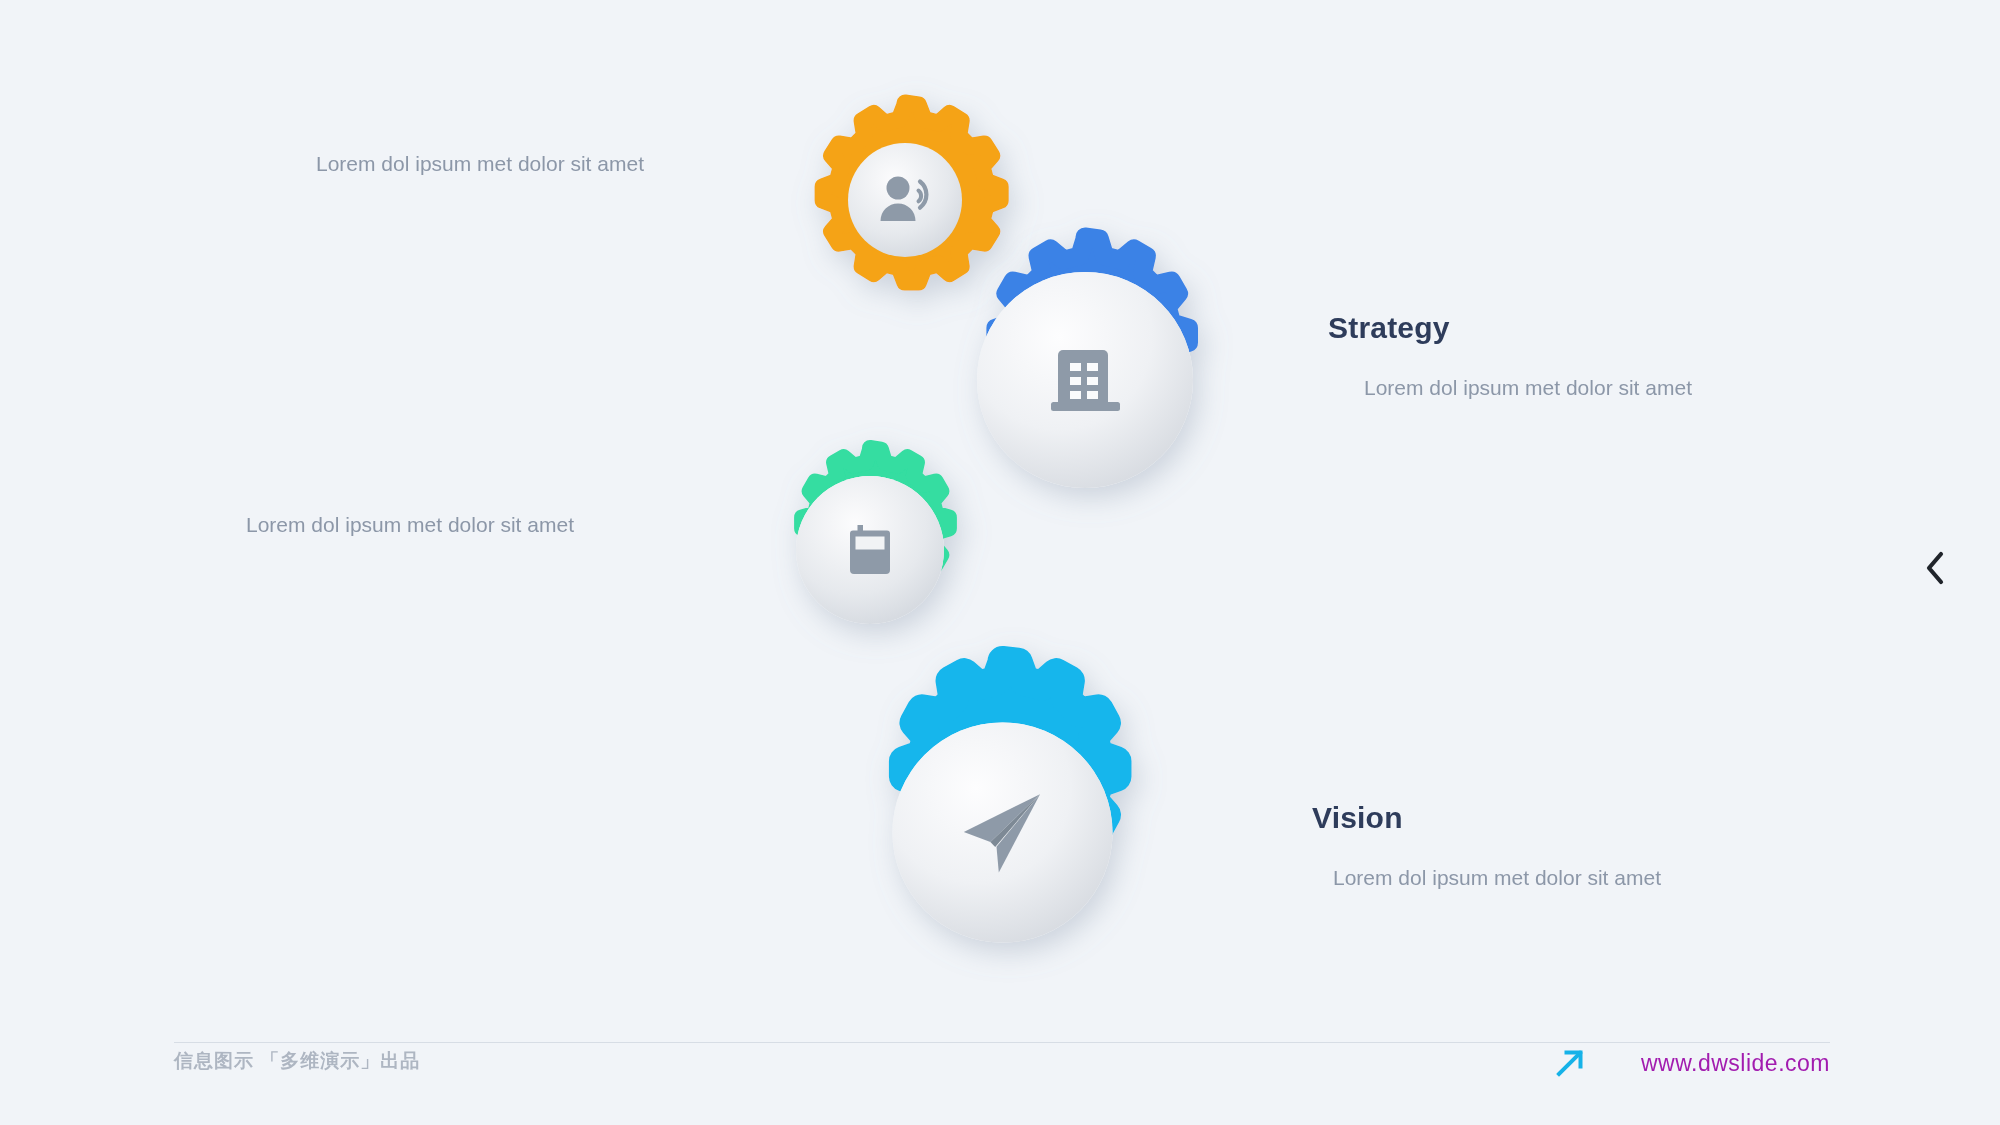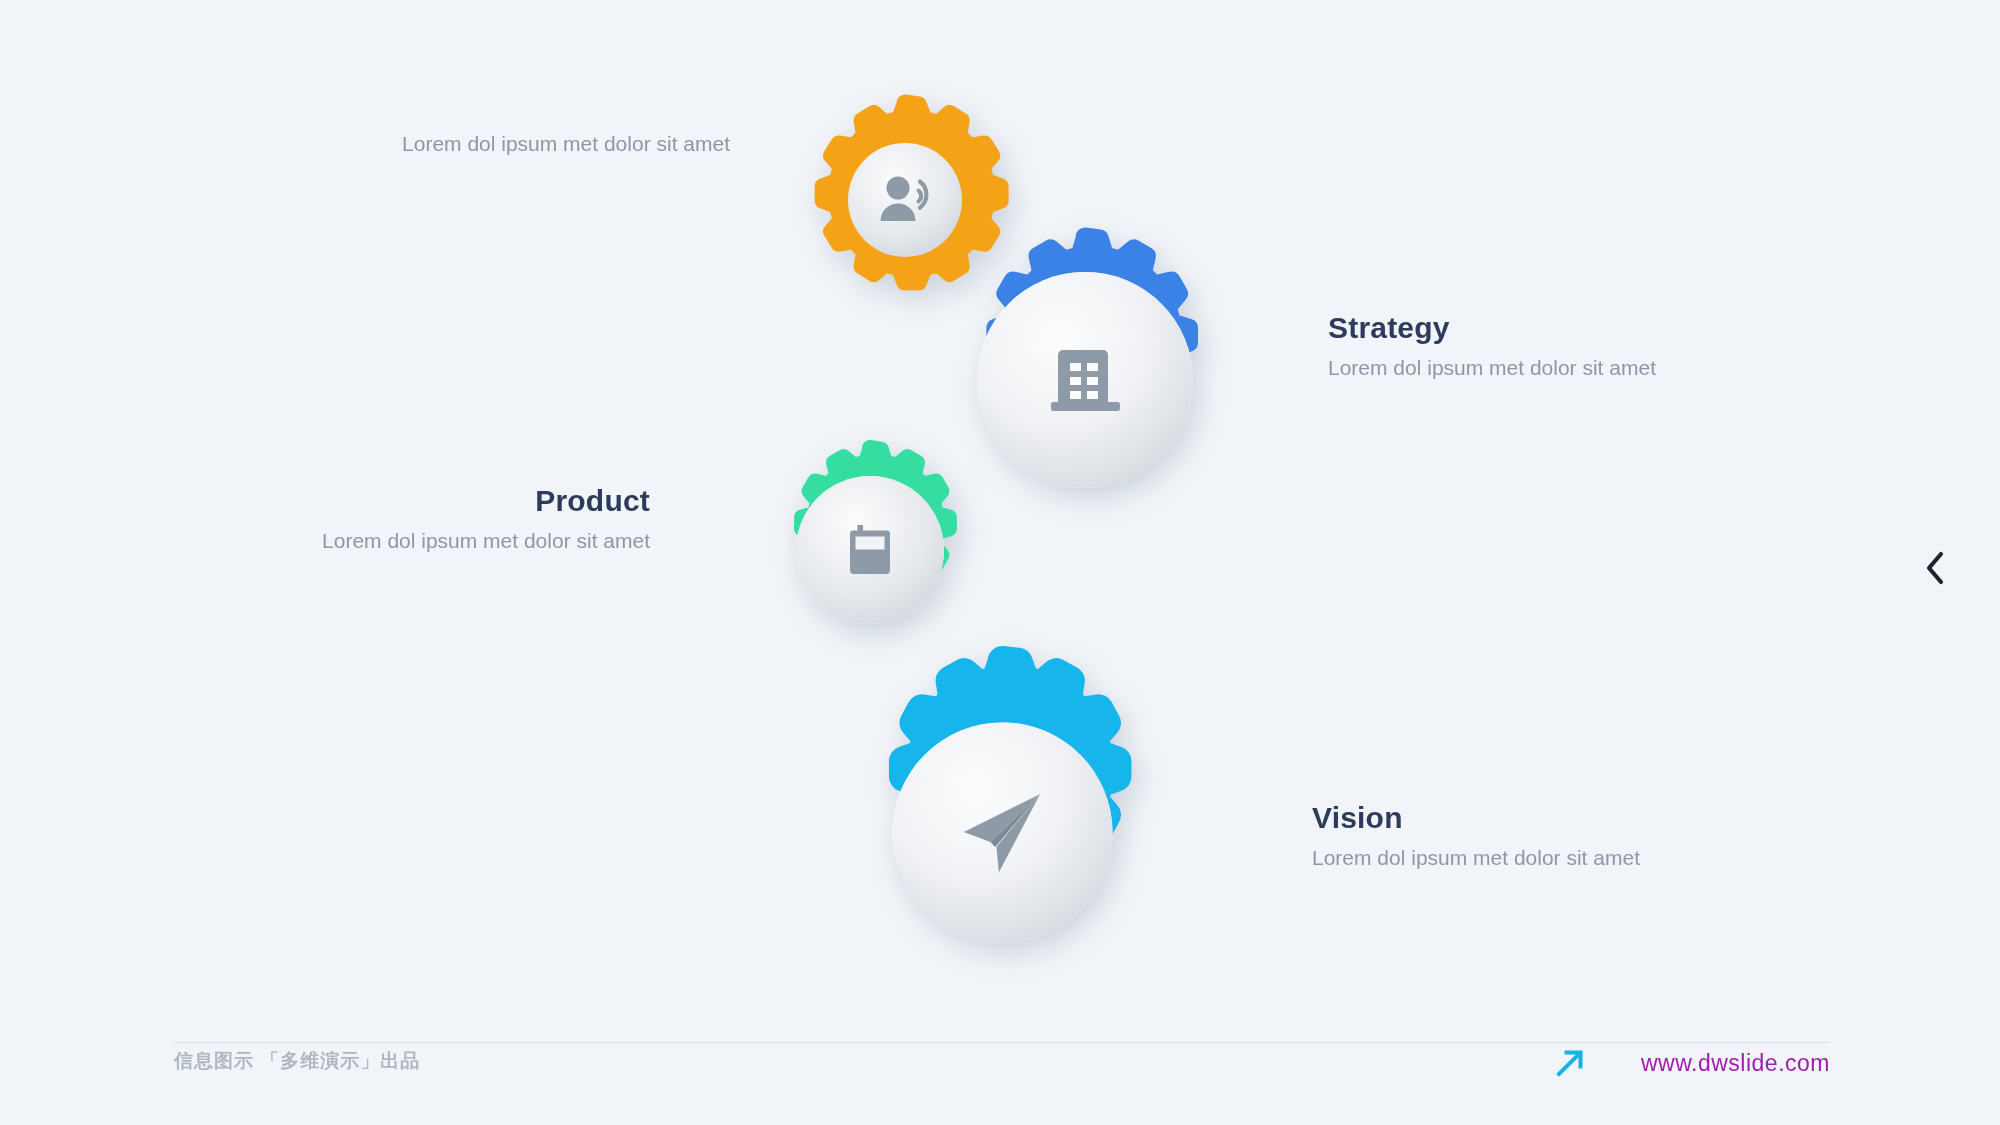--- a/index.html
+++ b/index.html
@@ -20,25 +20,26 @@
   
   .txt { position:absolute; }
   .txt h2 {
     font-size:30px;
     font-weight:bold;
     color:#2E3C5B;
     letter-spacing:.2px;
     line-height:1.2;
   }
   .txt p {
-    margin-top:4px;
+    margin-top:24px;
     font-size:21px;
     line-height:1.72;
     color:#8C97A8;
     font-weight:400;
+    text-align:center;
   }
   .txt.right-align { text-align:right; }
   .txt.left-align  { text-align:left; }
 
   #txt-promotion { left:230px; top:122px;  width:500px; }
   #txt-strategy  { left:1328px; top:310px; width:400px; }
   #txt-product   { left:170px;  top:483px; width:480px; }
   #txt-vision    { left:1312px; top:800px; width:370px; }
 
   
@@ -180,21 +181,20 @@
   <div class="txt right-align" id="txt-promotion">
     <p>Lorem dol ipsum met dolor sit amet</p>
   </div>
 
   <div class="txt left-align" id="txt-strategy">
     <h2>Strategy</h2>
     <p>Lorem dol ipsum met dolor sit amet</p>
   </div>
 
   <div class="txt right-align" id="txt-product">
-    <h2>Product</h2>
     <p>Lorem dol ipsum met dolor sit amet</p>
   </div>
 
   <div class="txt left-align" id="txt-vision">
     <h2>Vision</h2>
     <p>Lorem dol ipsum met dolor sit amet</p>
   </div>
 
   <div class="footer-rule"></div>
 

